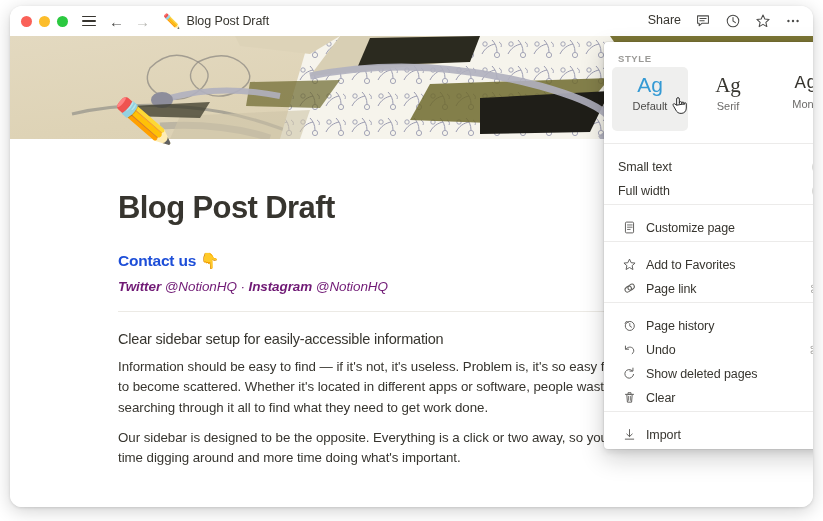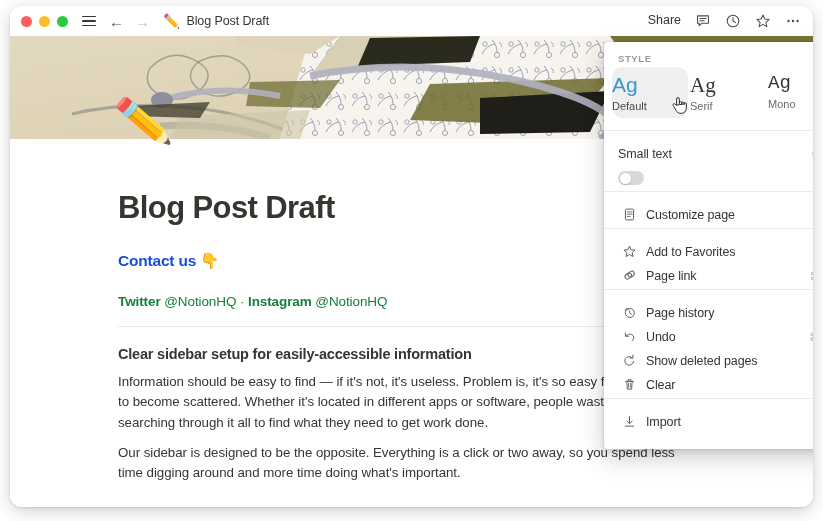--- a/index.html
+++ b/index.html
@@ -78,29 +78,29 @@
   }
   h1.doc-title {
     font-size: 31px; font-weight: bold; color: #37352f;
     letter-spacing: -0.6px; line-height: 1.1;
   }
   h2.h-contact {
     margin-top: 27px;
     font-size: 15.5px; font-weight: bold; color: #1d4ed8; letter-spacing: -0.2px;
   }
   .social-line {
-    margin-top: 24px; font-size: 13.5px; color: #15803d; letter-spacing: -0.1px;
+    margin-top: 9px; font-size: 13.5px; color: #701a75; letter-spacing: -0.1px; font-style: italic;
   }
   .social-line b { font-weight: bold; }
   .divider-rule {
     margin-top: 17px; width: 560px; height: 1px; background: #eceae5;
   }
   h3.h-section {
     margin-top: 19px;
-    font-size: 14.5px; font-weight: bold; color: #37352f; letter-spacing: -0.2px;
+    font-size: 14.5px; font-weight: normal; color: #37352f; letter-spacing: -0.2px;
   }
   p.body-para {
     margin-top: 10px;
     width: 580px;
     font-size: 13.3px; line-height: 1.52; color: #37352f; letter-spacing: -0.05px;
   }
 
   
   .menu {
     position: absolute;
@@ -117,21 +117,21 @@
   }
   .menu-section { padding: 6px 0; }
   .menu-sep { height: 1px; background: #ecebea; }
 
   .style-label {
     font-size: 9.5px; font-weight: bold; letter-spacing: 0.6px;
     color: #9b9a97; padding: 5px 14px 3px;
   }
   .style-row { display: flex; padding: 0 8px 6px; gap: 2px; }
   .style-opt {
-    flex: 1; padding: 7px 0 6px; border-radius: 11px;
+    flex: 1; text-align: center; padding: 7px 0 19px; border-radius: 5px;
     cursor: pointer;
   }
   .style-opt.selected { background: #efefee; }
   .style-ag { font-size: 21px; line-height: 1.05; color: #37352f; }
   .style-opt.selected .style-ag { color: #359ad4; }
   .style-ag.serif { font-family: "Liberation Serif", serif; }
   .style-ag.mono { font-family: "Liberation Mono", monospace; font-size: 19px; }
   .style-name { font-size: 11px; color: #6c6b69; margin-top: 4px; }
   .style-opt.selected .style-name { color: #4c4b49; }
 
@@ -302,20 +302,21 @@
     <div class="menu-sep"></div>
 
     <div class="menu-section">
       <div class="toggle-row">
         <span class="mi-label">Small text</span>
         <span class="switch">
             <span class="knob"></span>
           </span>
       </div>
       <div class="toggle-row">
+        <span class="mi-label">Full width</span>
         <span class="switch">
             <span class="knob"></span>
           </span>
       </div>
     </div>
 
     <div class="menu-sep"></div>
 
     <div class="menu-section">
       <div class="menu-item">

